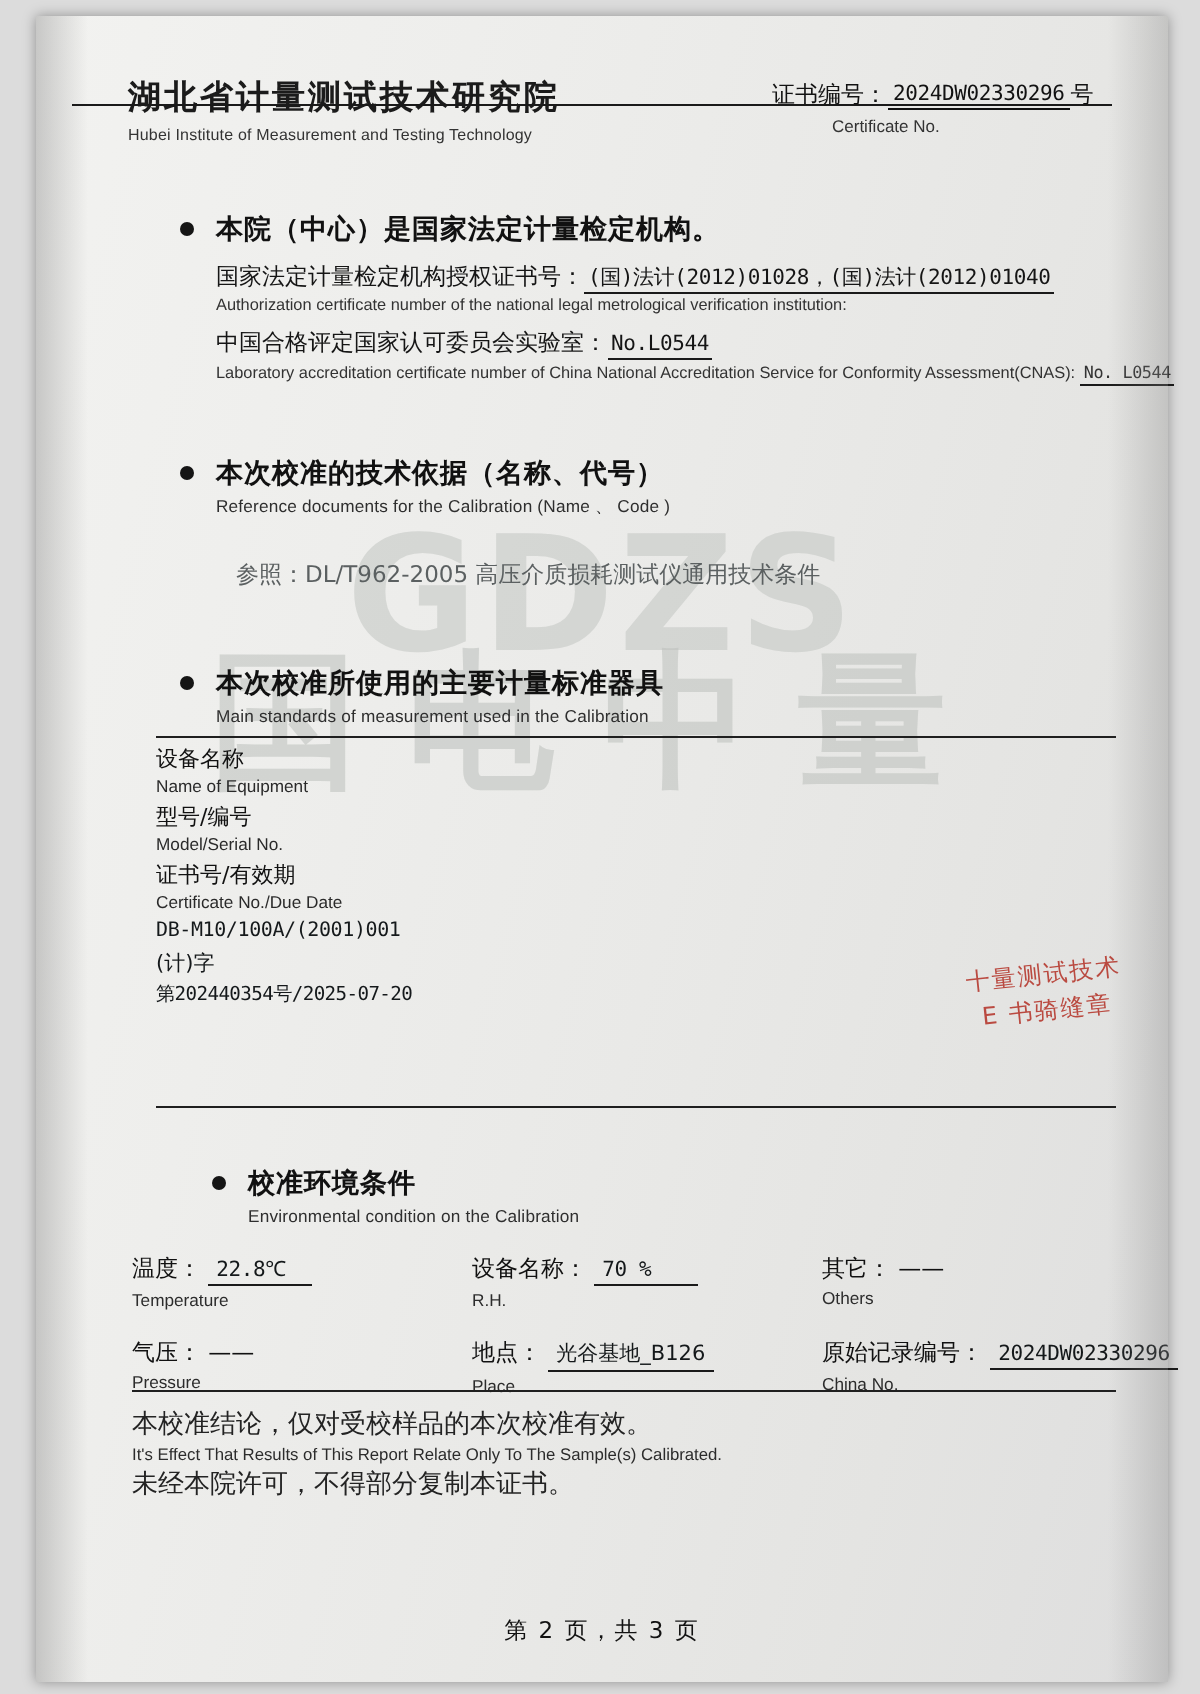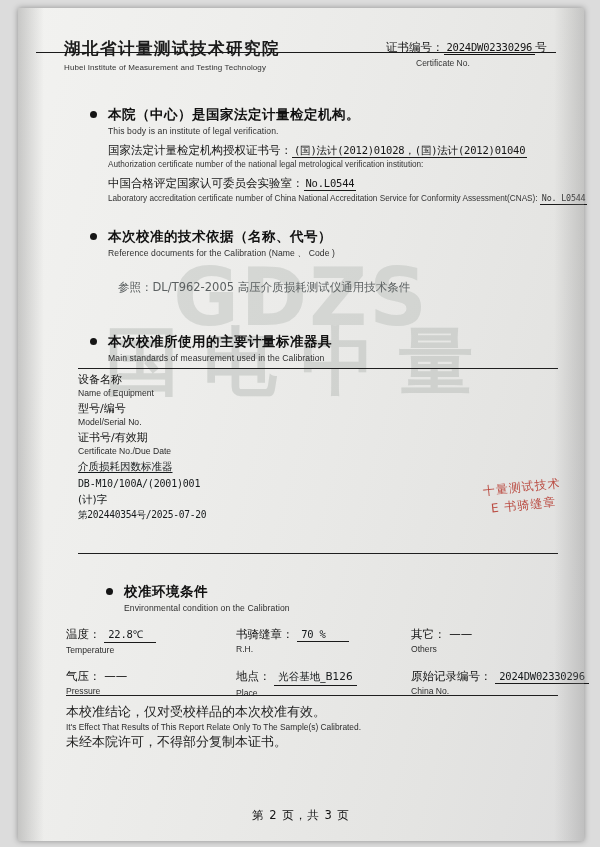--- a/index.html
+++ b/index.html
@@ -386,21 +386,20 @@
             <span>号</span>
           </div>
           <div class="cert-en">Certificate No.</div>
         </div>
       </div>
       <div class="hdr-rule"></div>
 
       <div class="sec" style="top:98px; width:470px;">
         <span class="bullet"></span>
         <div class="sec-title">本院（中心）是国家法定计量检定机构。</div>
-        <div class="sec-sub">This body is an institute of  legal  verification.</div>
         <div class="line-cn">
           <span>国家法定计量检定机构授权证书号：</span><span class="ul">(国)法计(2012)01028，(国)法计(2012)01040</span>
         </div>
         <div class="line-en">Authorization certificate number of the national legal metrological verification institution:</div>
         <div class="line-cn">
           <span>中国合格评定国家认可委员会实验室：</span><span class="ul">No.L0544</span>
         </div>
         <div class="line-en">
           <span>Laboratory accreditation certificate number of China National Accreditation Service for Conformity Assessment(CNAS):</span>
           <span class="ul" style="font-size:8.4px;">No. L0544</span>
@@ -430,23 +429,20 @@
           <div class="tc2">
             <div class="tbl-h-cn">型号/编号</div>
             <div class="tbl-h-en">Model/Serial No.</div>
           </div>
           <div class="tc3">
             <div class="tbl-h-cn">证书号/有效期</div>
             <div class="tbl-h-en">Certificate No./Due Date</div>
           </div>
         </div>
         <div class="tbl-row">
-          <div class="tc1">
-            <div class="tbl-v cn u">介质损耗因数标准器</div>
-          </div>
           <div class="tc2">
             <div class="tbl-v">DB-M10/100A/(2001)001</div>
           </div>
           <div class="tc3">
             <div class="tbl-v cn">(计)字</div>
             <div class="tbl-v2 u">第202440354号/2025-07-20</div>
           </div>
         </div>
       </div>
       <div class="tbl-bottom"></div>
@@ -467,21 +463,21 @@
           <div class="env-row">
             <div class="env-cell c1">
               <div class="env-lbl-cn">
                 <span>温度：</span>
                 <span class="env-val">22.8℃</span>
               </div>
               <div class="env-lbl-en">Temperature</div>
             </div>
             <div class="env-cell c2">
               <div class="env-lbl-cn">
-                <span>书骑缝章：</span>
+                <span>设备名称：</span>
                 <span class="env-val">70 %</span>
               </div>
               <div class="env-lbl-en">R.H.</div>
             </div>
             <div class="env-cell c3">
               <div class="env-lbl-cn">
                 <span>其它：</span>
                 <span>——</span>
               </div>
               <div class="env-lbl-en">Others</div>

